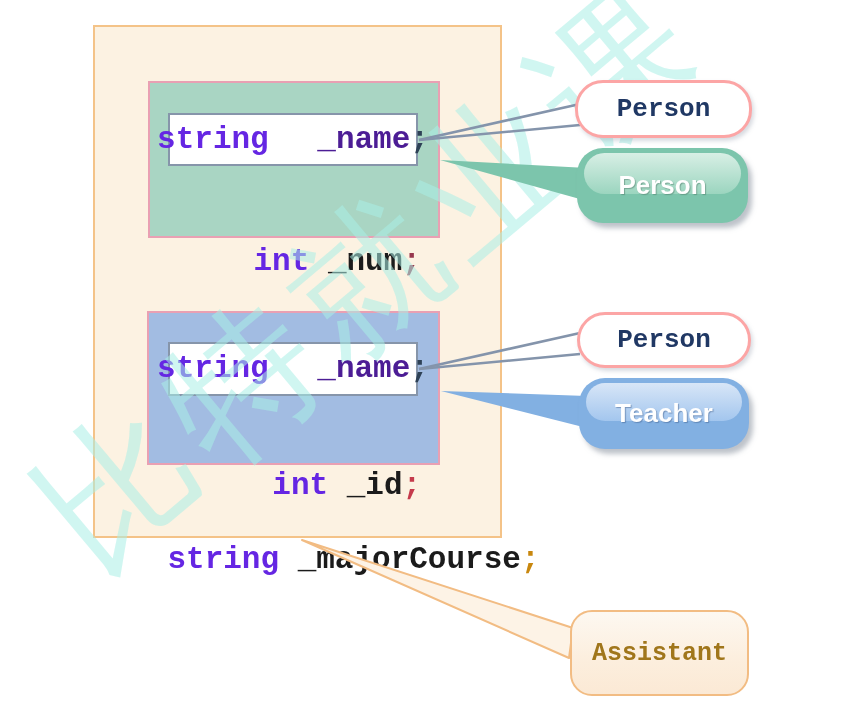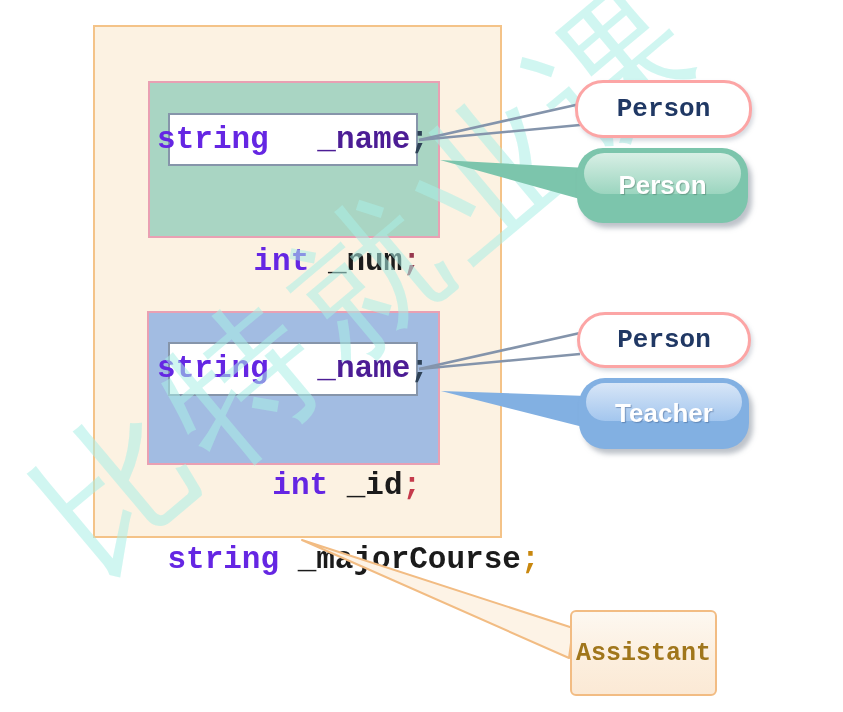--- a/index.html
+++ b/index.html
@@ -52,21 +52,21 @@
   
   .bubble{
     background:#ffffff;border:3px solid #fca5a5;border-radius:28px;z-index:6;
     display:flex;align-items:center;justify-content:center;
     box-shadow:2px 3px 4px rgba(140,150,165,0.35);
     font-weight:bold;font-size:26px;color:#203864;
   }
   .person1{left:575px;top:80px;width:177px;height:58px;}
   .person2{left:577px;top:312px;width:174px;height:56px;}
   .assistant{
-    left:570px;top:610px;width:147px;height:86px;border-radius:6px;
+    left:570px;top:610px;width:179px;height:86px;border-radius:22px;
     border:2px solid #f2bc83;background:linear-gradient(180deg,#fdf8f1 0%,#fceedd 60%,#fbe9d5 100%);
     color:#a0761b;font-size:25px;box-shadow:none;
   }
   .pill{
     border-radius:26px;z-index:6;display:flex;align-items:center;justify-content:center;
     box-shadow:4px 5px 5px rgba(125,135,150,0.5);
     font-family:"Liberation Sans","DejaVu Sans",sans-serif;font-weight:bold;font-size:26px;color:#ffffff;
   }
   .pill::before{
     content:"";position:absolute;left:7px;right:7px;top:5px;height:54%;border-radius:22px;

